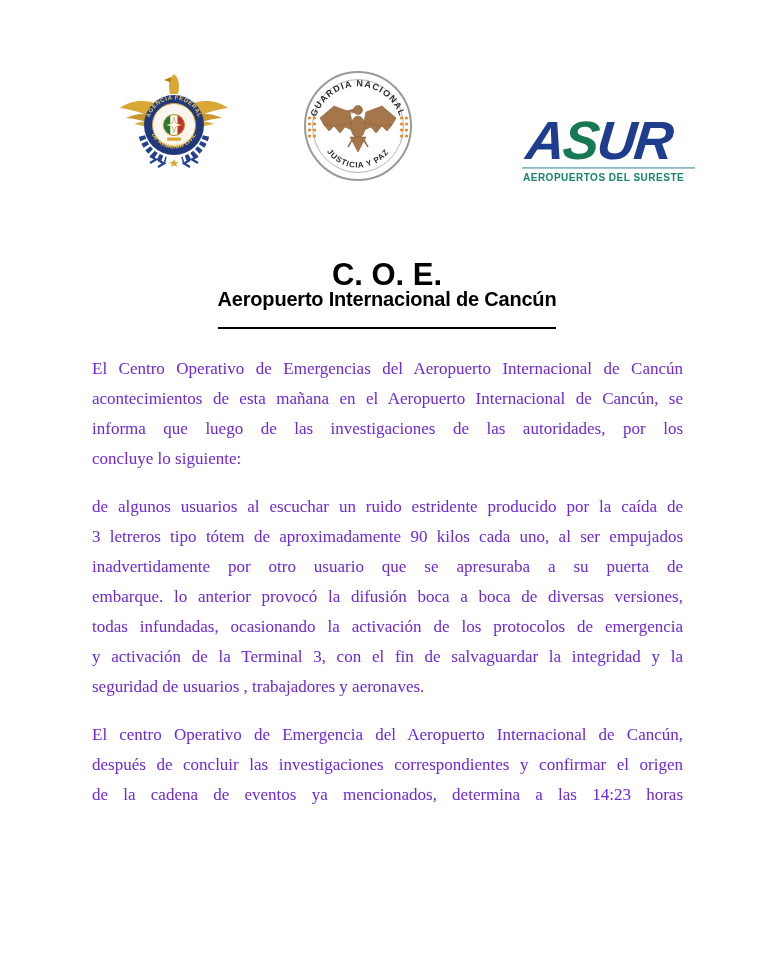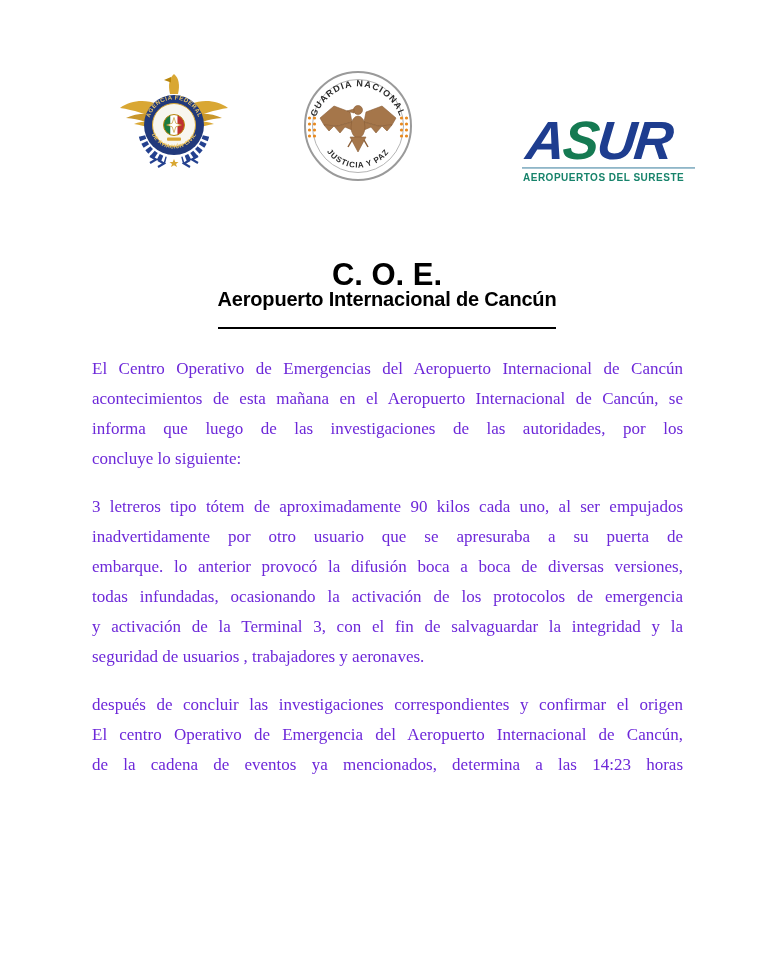--- a/index.html
+++ b/index.html
@@ -141,27 +141,28 @@
   </div>
 
   <section class="doc-body">
       <div class="para">
         <div class="tline just">El Centro Operativo de Emergencias del Aeropuerto Internacional de Cancún</div>
         <div class="tline just">acontecimientos de esta mañana en el Aeropuerto Internacional de Cancún, se</div>
         <div class="tline just">informa que luego de las investigaciones de las autoridades, por los</div>
         <div class="tline">concluye lo siguiente:</div>
       </div>
       <div class="para">
+        <div class="tline just">de algunos usuarios al escuchar un ruido estridente producido por la caída de</div>
         <div class="tline just">3 letreros tipo tótem de aproximadamente 90 kilos cada uno, al ser empujados</div>
         <div class="tline just">inadvertidamente por otro usuario que se apresuraba a su puerta de</div>
         <div class="tline just">embarque. lo anterior provocó la difusión boca a boca de diversas versiones,</div>
         <div class="tline just">todas infundadas, ocasionando la activación de los protocolos de emergencia</div>
         <div class="tline just">y activación de la Terminal 3, con el fin de salvaguardar la integridad y la</div>
         <div class="tline">seguridad de usuarios , trabajadores y aeronaves.</div>
       </div>
       <div class="para">
+        <div class="tline just">El centro Operativo de Emergencia del Aeropuerto Internacional de Cancún,</div>
         <div class="tline just">después de concluir las investigaciones correspondientes y confirmar el origen</div>
-        <div class="tline just">El centro Operativo de Emergencia del Aeropuerto Internacional de Cancún,</div>
         <div class="tline just">de la cadena de eventos ya mencionados, determina a las 14:23 horas</div>
       </div>
     </section>
 
 </div>
 
 </body></html>

